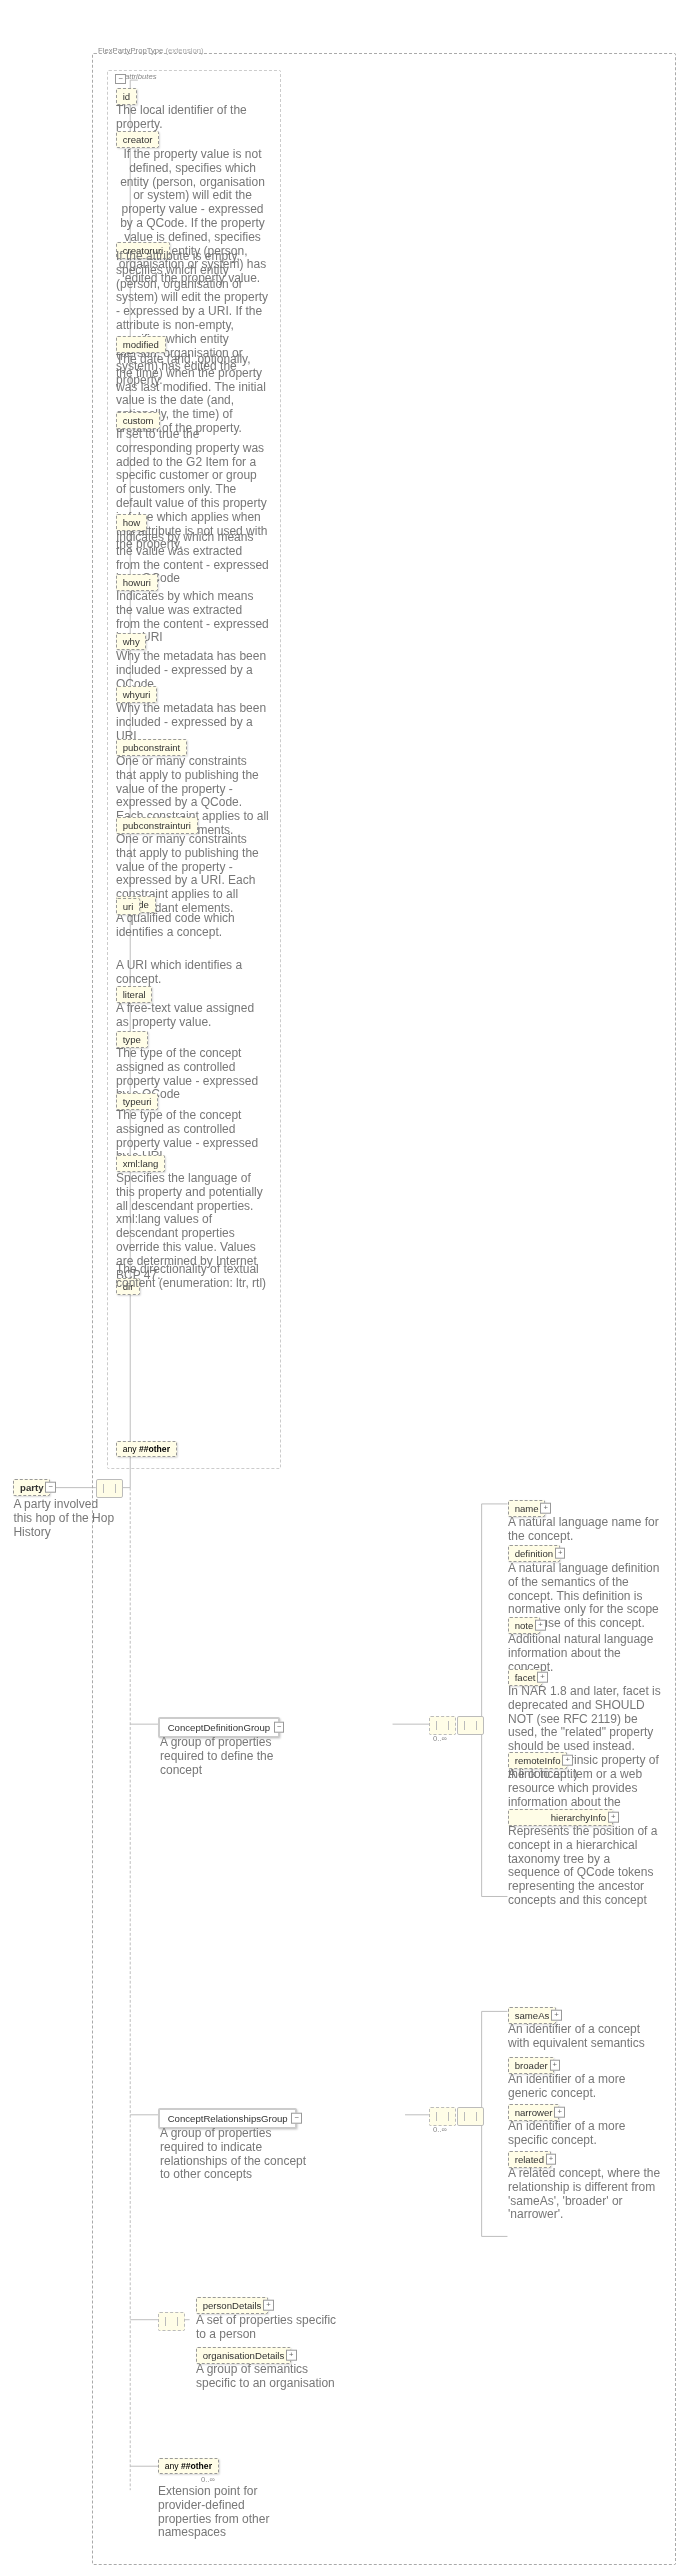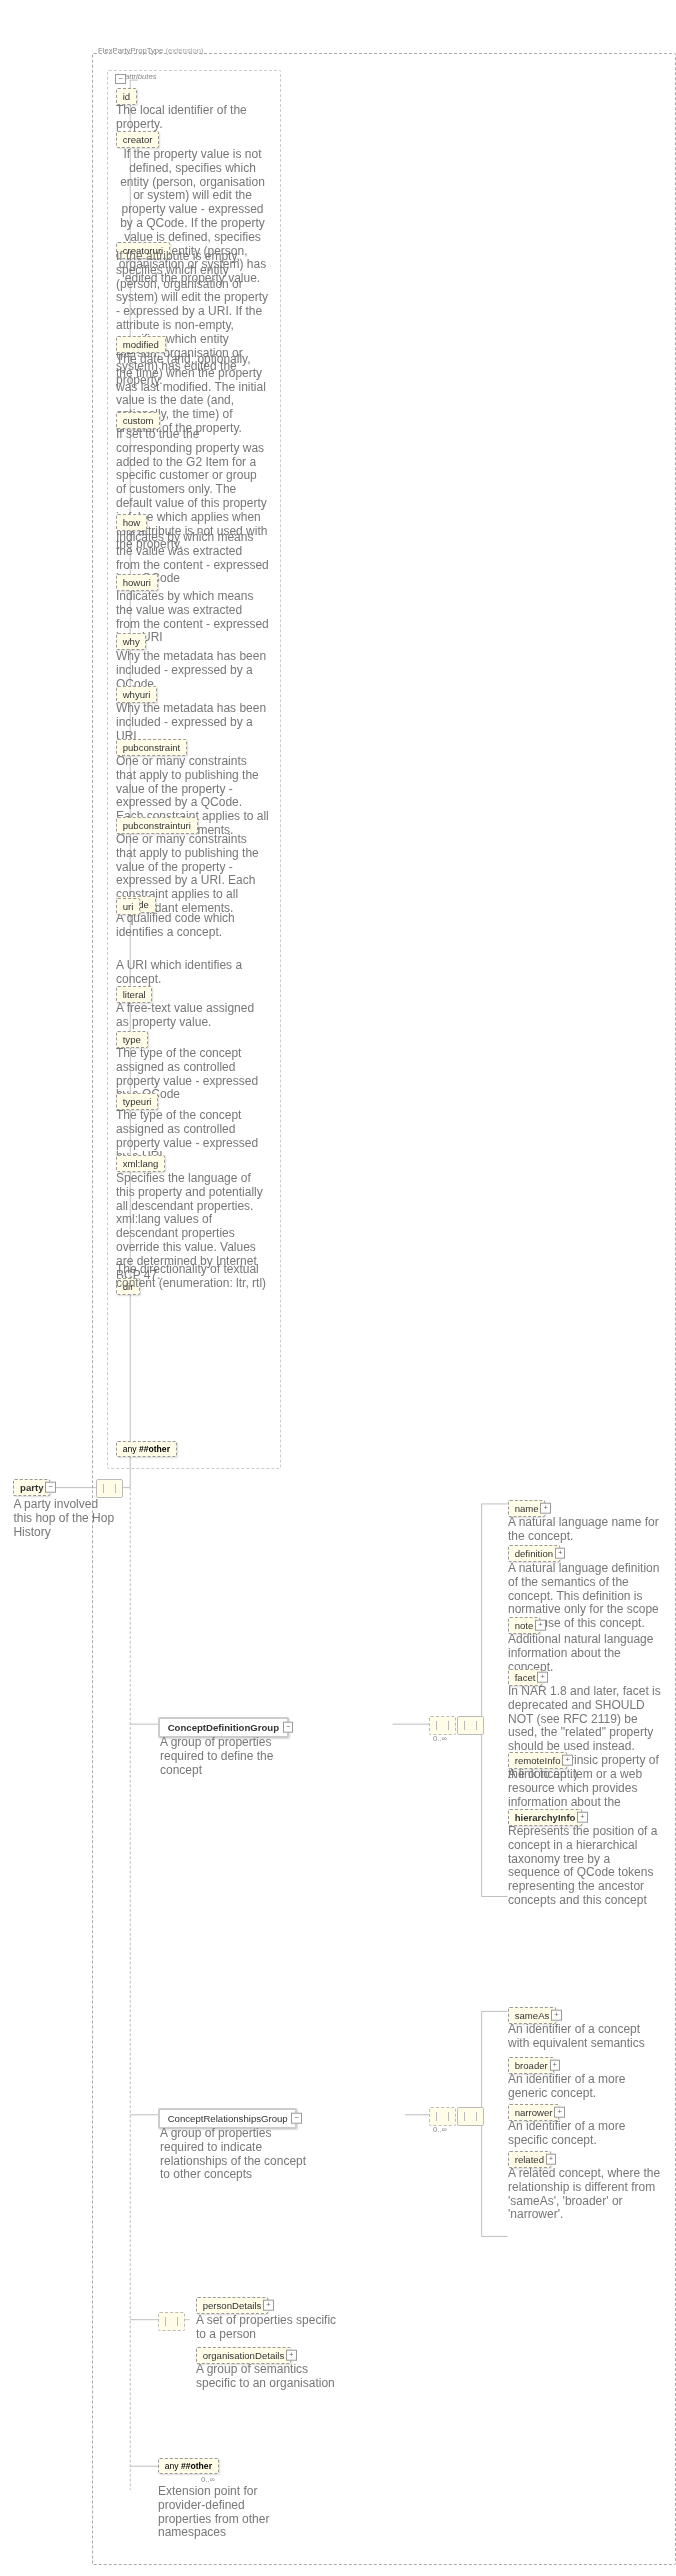--- a/index.html
+++ b/index.html
@@ -176,41 +176,41 @@
     <div class="box box-dashed" style="left: 116px; top: 1278px;"><span class="box-title" style="font-weight: normal;">dir</span></div>
     <div class="desc" style="left: 116px; top: 1263px; width: 153px;">The directionality of textual content (enumeration: ltr, rtl)</div>
   </div>
 
 <div class="box box-dashed" style="left:116px; top:1441px;">
   <span>any</span>
   <span style="font-weight:bold">##other</span>
 </div>
 
 <div class="box box-dashed" style="left:158px; top:1717px; border:2.9px double #ccc; background:#fff; padding:2.9px 7.7px;">
-  <span class="box-title" style="font-weight:bold">ConceptDefinitionGroup</span>
+  <span class="box-title" style="font-weight:normal">ConceptDefinitionGroup</span>
   <span class="plus">−</span>
 </div>
 <div class="desc" style="left:160px; top:1736px; width:144px;">A group of properties required to define the concept</div>
 
 <div class="seq seq-dashed" style="left:429px; top:1716px;"></div>
 <div class="card" style="left:433px; top:1734px;">0..∞</div>
 <div class="seq" style="left:457px; top:1716px;"></div>
 
 <div id="def-children">
     <div class="box box-dashed" style="left: 508px; top: 1500px;"><span class="box-title" style="font-weight: normal;">name</span><span class="plus">+</span></div>
     <div class="desc" style="left: 508px; top: 1516px; width: 153px;">A natural language name for the concept.</div>
     <div class="box box-dashed" style="left: 508px; top: 1545px;"><span class="box-title" style="font-weight: normal;">definition</span><span class="plus">+</span></div>
     <div class="desc" style="left: 508px; top: 1562px; width: 153px;">A natural language definition of the semantics of the concept. This definition is normative only for the scope of the use of this concept.</div>
     <div class="box box-dashed" style="left: 508px; top: 1617px;"><span class="box-title" style="font-weight: normal;">note</span><span class="plus">+</span></div>
     <div class="desc" style="left: 508px; top: 1633px; width: 153px;">Additional natural language information about the concept.</div>
     <div class="box box-dashed" style="left: 508px; top: 1669px;"><span class="box-title" style="font-weight: normal;">facet</span><span class="plus">+</span></div>
     <div class="desc" style="left: 508px; top: 1685px; width: 153px;">In NAR 1.8 and later, facet is deprecated and SHOULD NOT (see RFC 2119) be used, the "related" property should be used instead.(was: An intrinsic property of the concept.)</div>
     <div class="box box-dashed" style="left: 508px; top: 1752px;"><span class="box-title" style="font-weight: normal;">remoteInfo</span><span class="plus">+</span></div>
     <div class="desc" style="left: 508px; top: 1768px; width: 153px;">A link to an item or a web resource which provides information about the concept</div>
-    <div class="box box-dashed" style="left: 508px; top: 1809px;"><span class="box-title" style="font-weight: bold;">hierarchyInfo</span><span class="plus">+</span></div>
+    <div class="box box-dashed" style="left: 508px; top: 1809px;"><span class="box-title" style="font-weight: normal; margin-left: 36px;">hierarchyInfo</span><span class="plus">+</span></div>
     <div class="desc" style="left: 508px; top: 1825px; width: 153px;">Represents the position of a concept in a hierarchical taxonomy tree by a sequence of QCode tokens representing the ancestor concepts and this concept</div>
   </div>
 
 <div class="box box-dashed" style="left:158px; top:2108px; border:2.9px double #ccc; background:#fff; padding:2.9px 7.7px;">
   <span class="box-title" style="font-weight:normal">ConceptRelationshipsGroup</span>
   <span class="plus">−</span>
 </div>
 <div class="desc" style="left:160px; top:2127px; width:153px;">A group of properties required to indicate relationships of the concept to other concepts</div>
 
 <div class="seq seq-dashed" style="left:429px; top:2107px;"></div>

